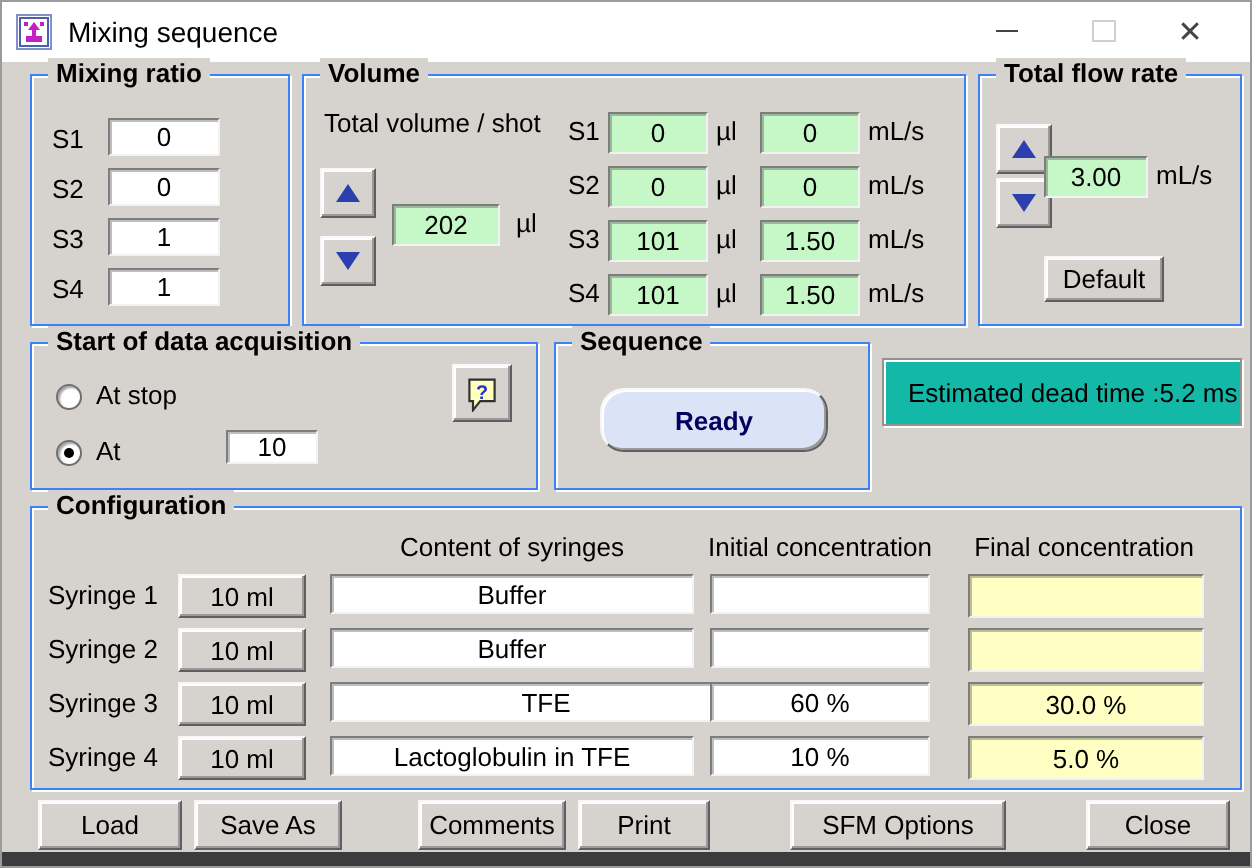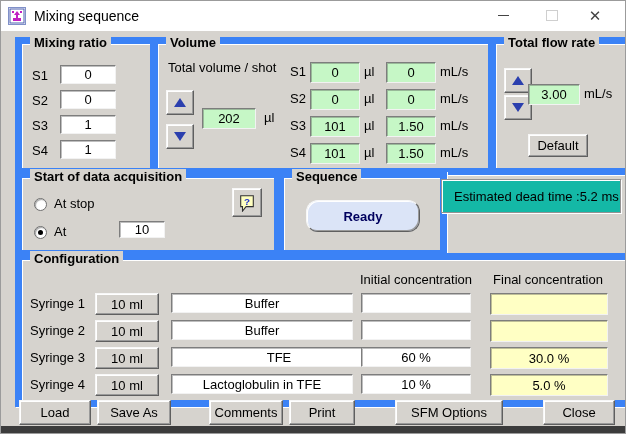--- a/index.html
+++ b/index.html
@@ -12,21 +12,21 @@
   .titlebar{position:absolute;left:0;top:0;width:100%;height:30px;background:#ffffff;display:flex;align-items:center;}
   .app-icon{margin-left:7px;width:18px;height:18px;flex:0 0 auto;}
   .title{margin-left:8px;font-size:14px;white-space:nowrap;}
   .win-btn{position:absolute;top:0;width:32px;height:29px;display:flex;align-items:center;justify-content:center;cursor:default;}
   .btn-min{left:486px;}
   .btn-max{left:535px;}
   .btn-close{left:578px;font-size:15px;color:#444;}
   .min-line{display:block;width:11px;height:0;border-top:1px solid #444;}
   .max-box{display:block;width:10px;height:9px;border:1px solid #cfcfcf;}
   
-  .group{position:absolute;border:7px solid #3b82f6;box-shadow:inset 1px 1px 0 #fff,1px 1px 0 #fff;background:#d6d3ce;}
+  .group{position:absolute;border:1px solid #3b82f6;box-shadow:inset 1px 1px 0 #fff,1px 1px 0 #fff;background:#d6d3ce;}
   .caption{position:absolute;top:-9px;left:8px;background:#d6d3ce;padding:0 4px;font-weight:bold;line-height:15px;white-space:nowrap;}
   .panel{position:absolute;border:1px solid #929292;box-shadow:inset 1px 1px 0 #fff,1px 1px 0 #fff;display:flex;align-items:center;justify-content:space-between;padding:0 12px;background:#14b8a6;}
   .abs{position:absolute;white-space:nowrap;}
   
   .field{
     position:absolute;border:1px solid;border-color:#7d7d7d #f2f2f2 #f2f2f2 #7d7d7d;
     box-shadow:inset 1px 1px 0 rgba(70,70,70,.35);
     background:#fff;display:flex;align-items:center;justify-content:center;
     font:inherit;text-align:center;padding:0;color:#000;
   }
@@ -156,20 +156,21 @@
     <span class="btn ready-btn" style="left:22px;top:22px;width:112px;height:30px;">Ready</span>
   </div>
 
   <div class="panel" style="left:440px;top:178px;width:154px;height:32px;">
     <span style="white-space:nowrap;">Estimated dead time :</span>
     <span style="white-space:nowrap;">5.2 ms</span>
   </div>
 
   <div class="group" style="left:14px;top:252px;width:604px;height:140px;">
     <span class="caption">Configuration</span>
+    <span class="hdr" style="left:149px;top:12px;width:182px;">Content of syringes</span>
     <span class="hdr" style="left:329px;top:12px;width:130px;">Initial concentration</span>
     <span class="hdr" style="left:458px;top:12px;width:136px;">Final concentration</span>
 
     <span class="abs" style="left:8px;top:36px;">Syringe 1</span>
     <span class="btn" style="left:73px;top:33px;width:62px;height:20px;">10 ml</span>
     <input class="field" style="left: 149px; top: 33px; width: 182px; height: 20px;" value="Buffer">
     <input class="field" style="left: 339px; top: 33px; width: 110px; height: 20px;" value="">
     <span class="field yellow" style="left:468px;top:33px;width:116px;height:20px;"></span>
 
     <span class="abs" style="left:8px;top:63px;">Syringe 2</span>

